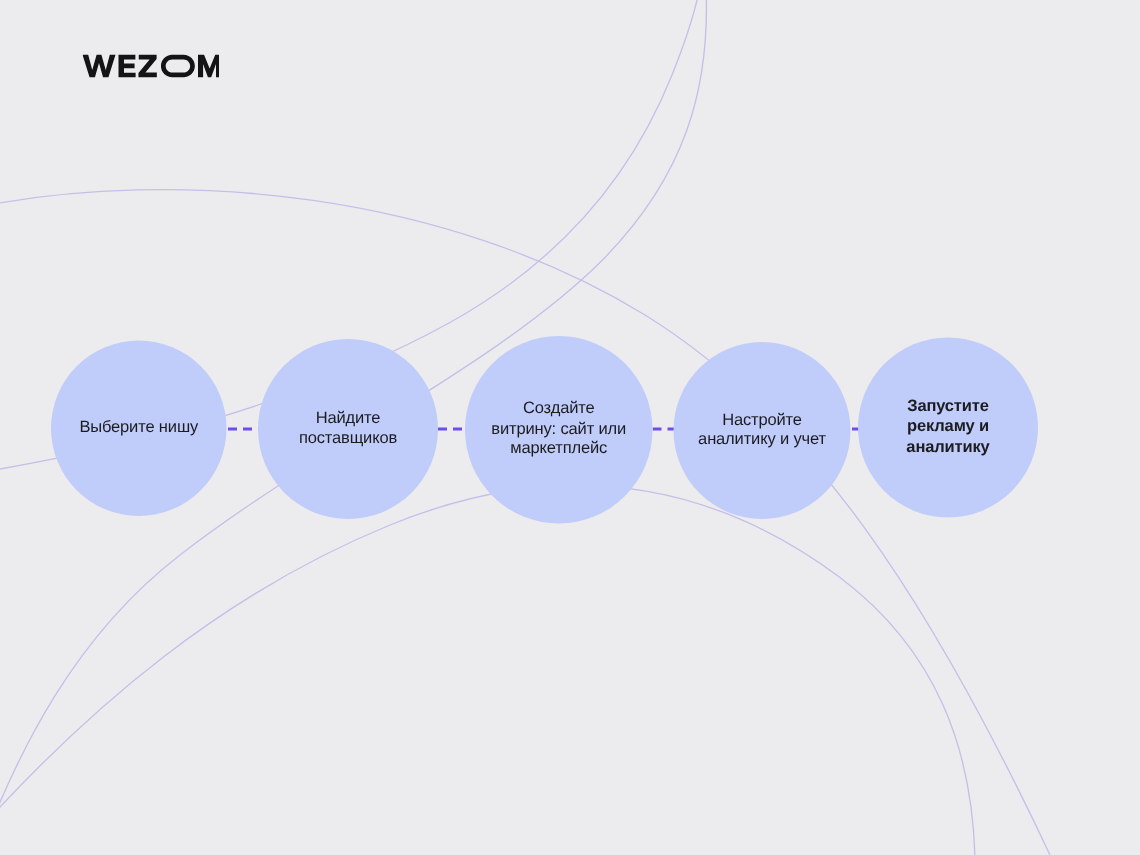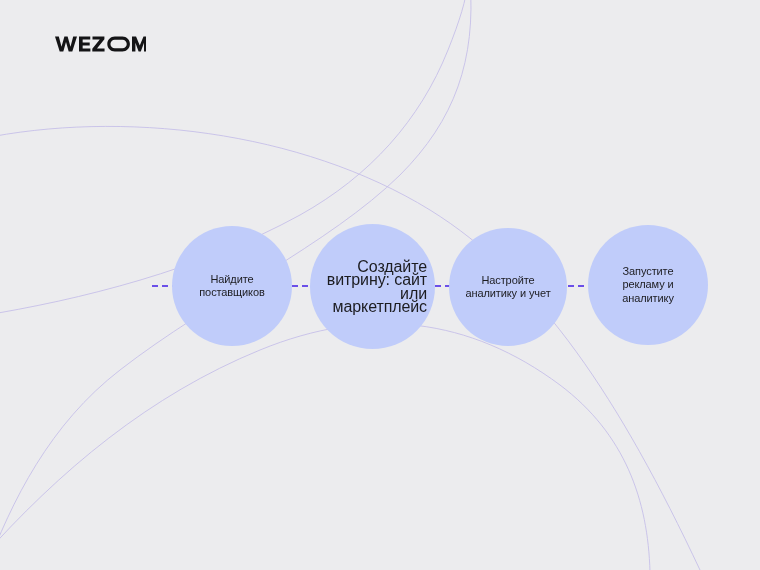--- a/index.html
+++ b/index.html
@@ -75,21 +75,21 @@
   .node-label {
     color: #1C1C20;
     font-size: 11px;
     line-height: 13.5px;
     text-align: center;
     letter-spacing: -0.1px;
     padding: 0 8px;
     white-space: pre-line;
   }
 
-  .node-label.big { font-size: 16px; text-align: right; }
+  .node-label.big { font-size: 11px; }
 </style>
 </head>
 <body>
 
 <div id="slide">
 
   <svg id="bg-curves" viewBox="0 0 760 570" width="760" height="570" fill="none" xmlns="http://www.w3.org/2000/svg" aria-hidden="true">
     <g stroke="#BFB8E8" stroke-width="0.9" fill="none" opacity="0.85">
       <path d="M -20 139 C 120 110 300 130 430 210 C 540 278 620 400 700 570"></path>
       <path d="M 470 -20 C 476 60 455 120 400 175 C 330 244 210 300 120 370 C 50 424 12 500 -15 572"></path>
@@ -114,37 +114,40 @@
     </g>
   </svg>
 
   <div id="diagram">
 
     <div class="connector" style="left:152px; width:21px;"></div>
     <div class="connector" style="left:292px; width:19px;"></div>
     <div class="connector" style="left:435px; width:16px;"></div>
     <div class="connector" style="left:568px; width:20px;"></div>
 
+    <div class="node" style="left:34px; top:227px; width:117px; height:117px;">
+      <div class="node-label">Выберите нишу</div>
+    </div>
 
     <div class="node" style="left:172px; top:226px; width:120px; height:120px;">
       <div class="node-label">Найдите
 поставщиков</div>
     </div>
 
     <div class="node" style="left:310px; top:224px; width:125px; height:125px;">
       <div class="node-label big">Создайте
 витрину: сайт или
 маркетплейс</div>
     </div>
 
     <div class="node" style="left:449px; top:228px; width:118px; height:118px;">
       <div class="node-label">Настройте
 аналитику и учет</div>
     </div>
 
-    <div class="node" style="left:588px; top:225px; width:120px; height:120px;">
+    <div class="node" style="left:572px; top:225px; width:120px; height:120px;font-weight:bold;">
       <div class="node-label">Запустите
 рекламу и
 аналитику</div>
     </div>
 
   </div>
 </div>
 
 </body></html>

